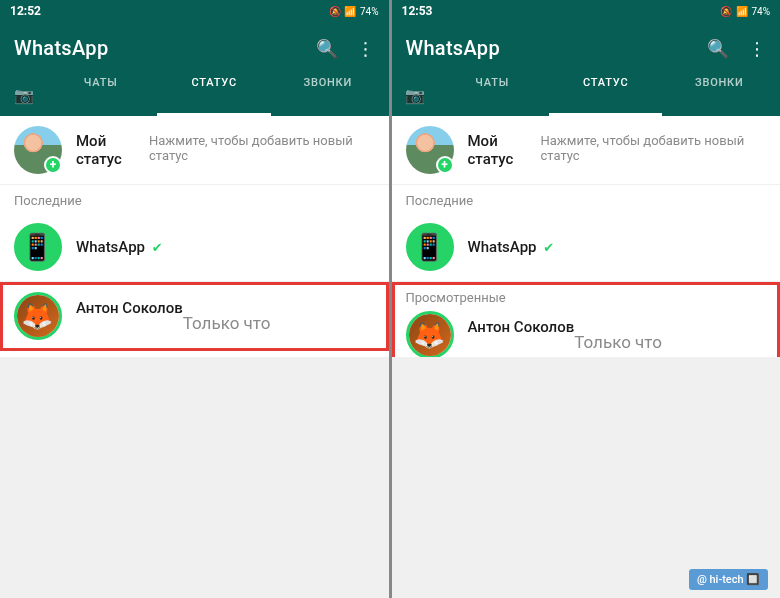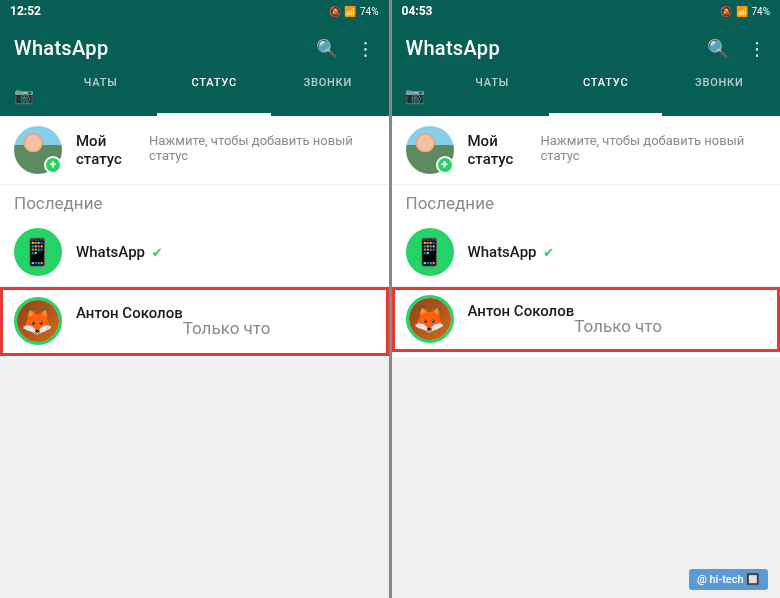--- a/index.html
+++ b/index.html
@@ -161,21 +161,21 @@
     }
     .status-sub {
       font-size: 13px;
       color: #8a8a8a;
       margin-top: 1px;
     }
 
     
     .section-label {
       padding: 8px 14px 5px;
-      font-size: 17px;
+      font-size: 13px;
       color: #8a8a8a;
       background: white;
     }
 
     
     .status-item {
       display: flex;
       align-items: center;
       padding: 10px 14px;
       border-bottom: 1px solid #f0f0f0;
@@ -364,21 +364,21 @@
     </div>
 
     <div class="bottom-area"></div>
   </div>
 
   <div class="divider"></div>
 
   <div class="phone-screen">
 
     <div class="status-bar">
-      <span class="status-bar-time">04:53</span>
+      <span class="status-bar-time">12:53</span>
       <div class="status-bar-icons">
         <span>🔕</span>
         <span>📶</span>
         <span>74%</span>
       </div>
     </div>
 
     <div class="app-bar">
       <span class="app-bar-title">WhatsApp</span>
       <div class="app-bar-icons">
@@ -423,20 +423,21 @@
         </div>
         <div class="status-text-col">
           <span class="contact-name">
             <span>WhatsApp</span>
             <span class="verified-icon">✔</span>
           </span>
         </div>
       </div>
 
       <div class="status-item highlighted" style="flex-direction: column; align-items: flex-start; padding: 8px 14px;">
+        <div class="section-label" style="padding: 0 0 6px 0; background: transparent;">Просмотренные</div>
 
         <div style="display: flex; align-items: center; width: 100%;">
           <div class="user-avatar">
             <div class="user-avatar-inner">🦊</div>
           </div>
           <div class="status-text-col">
             <span class="contact-name">Антон Соколов</span>
             <span class="contact-sub">Только что</span>
           </div>
         </div>

